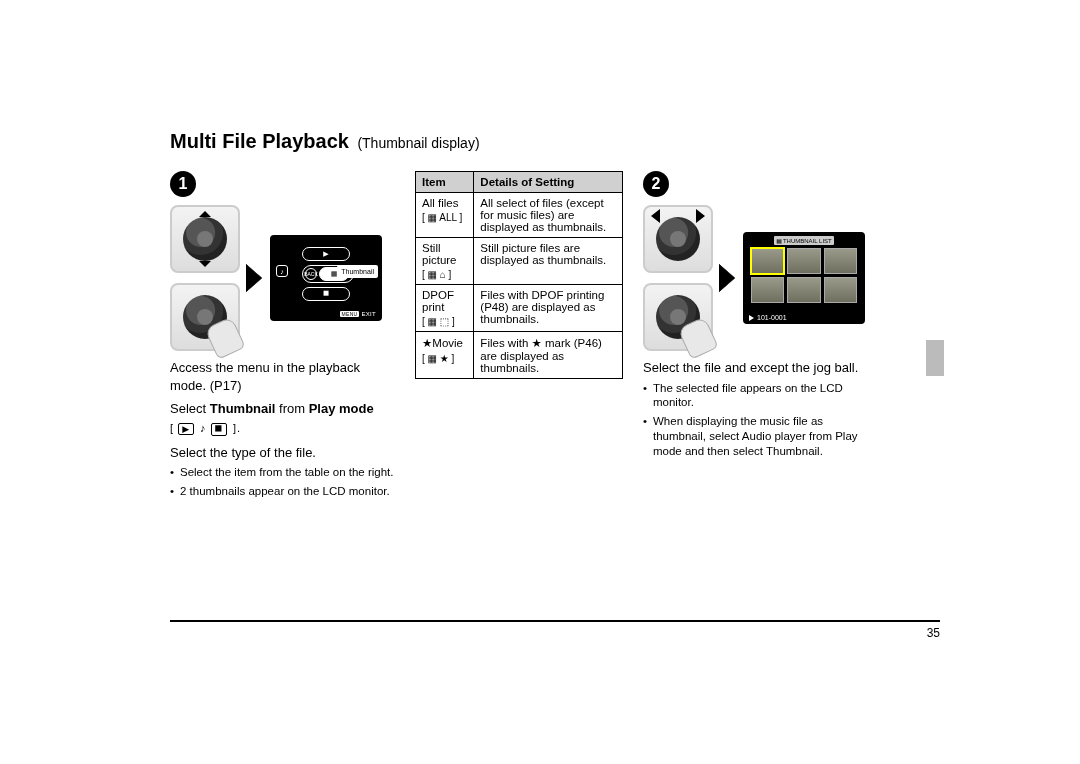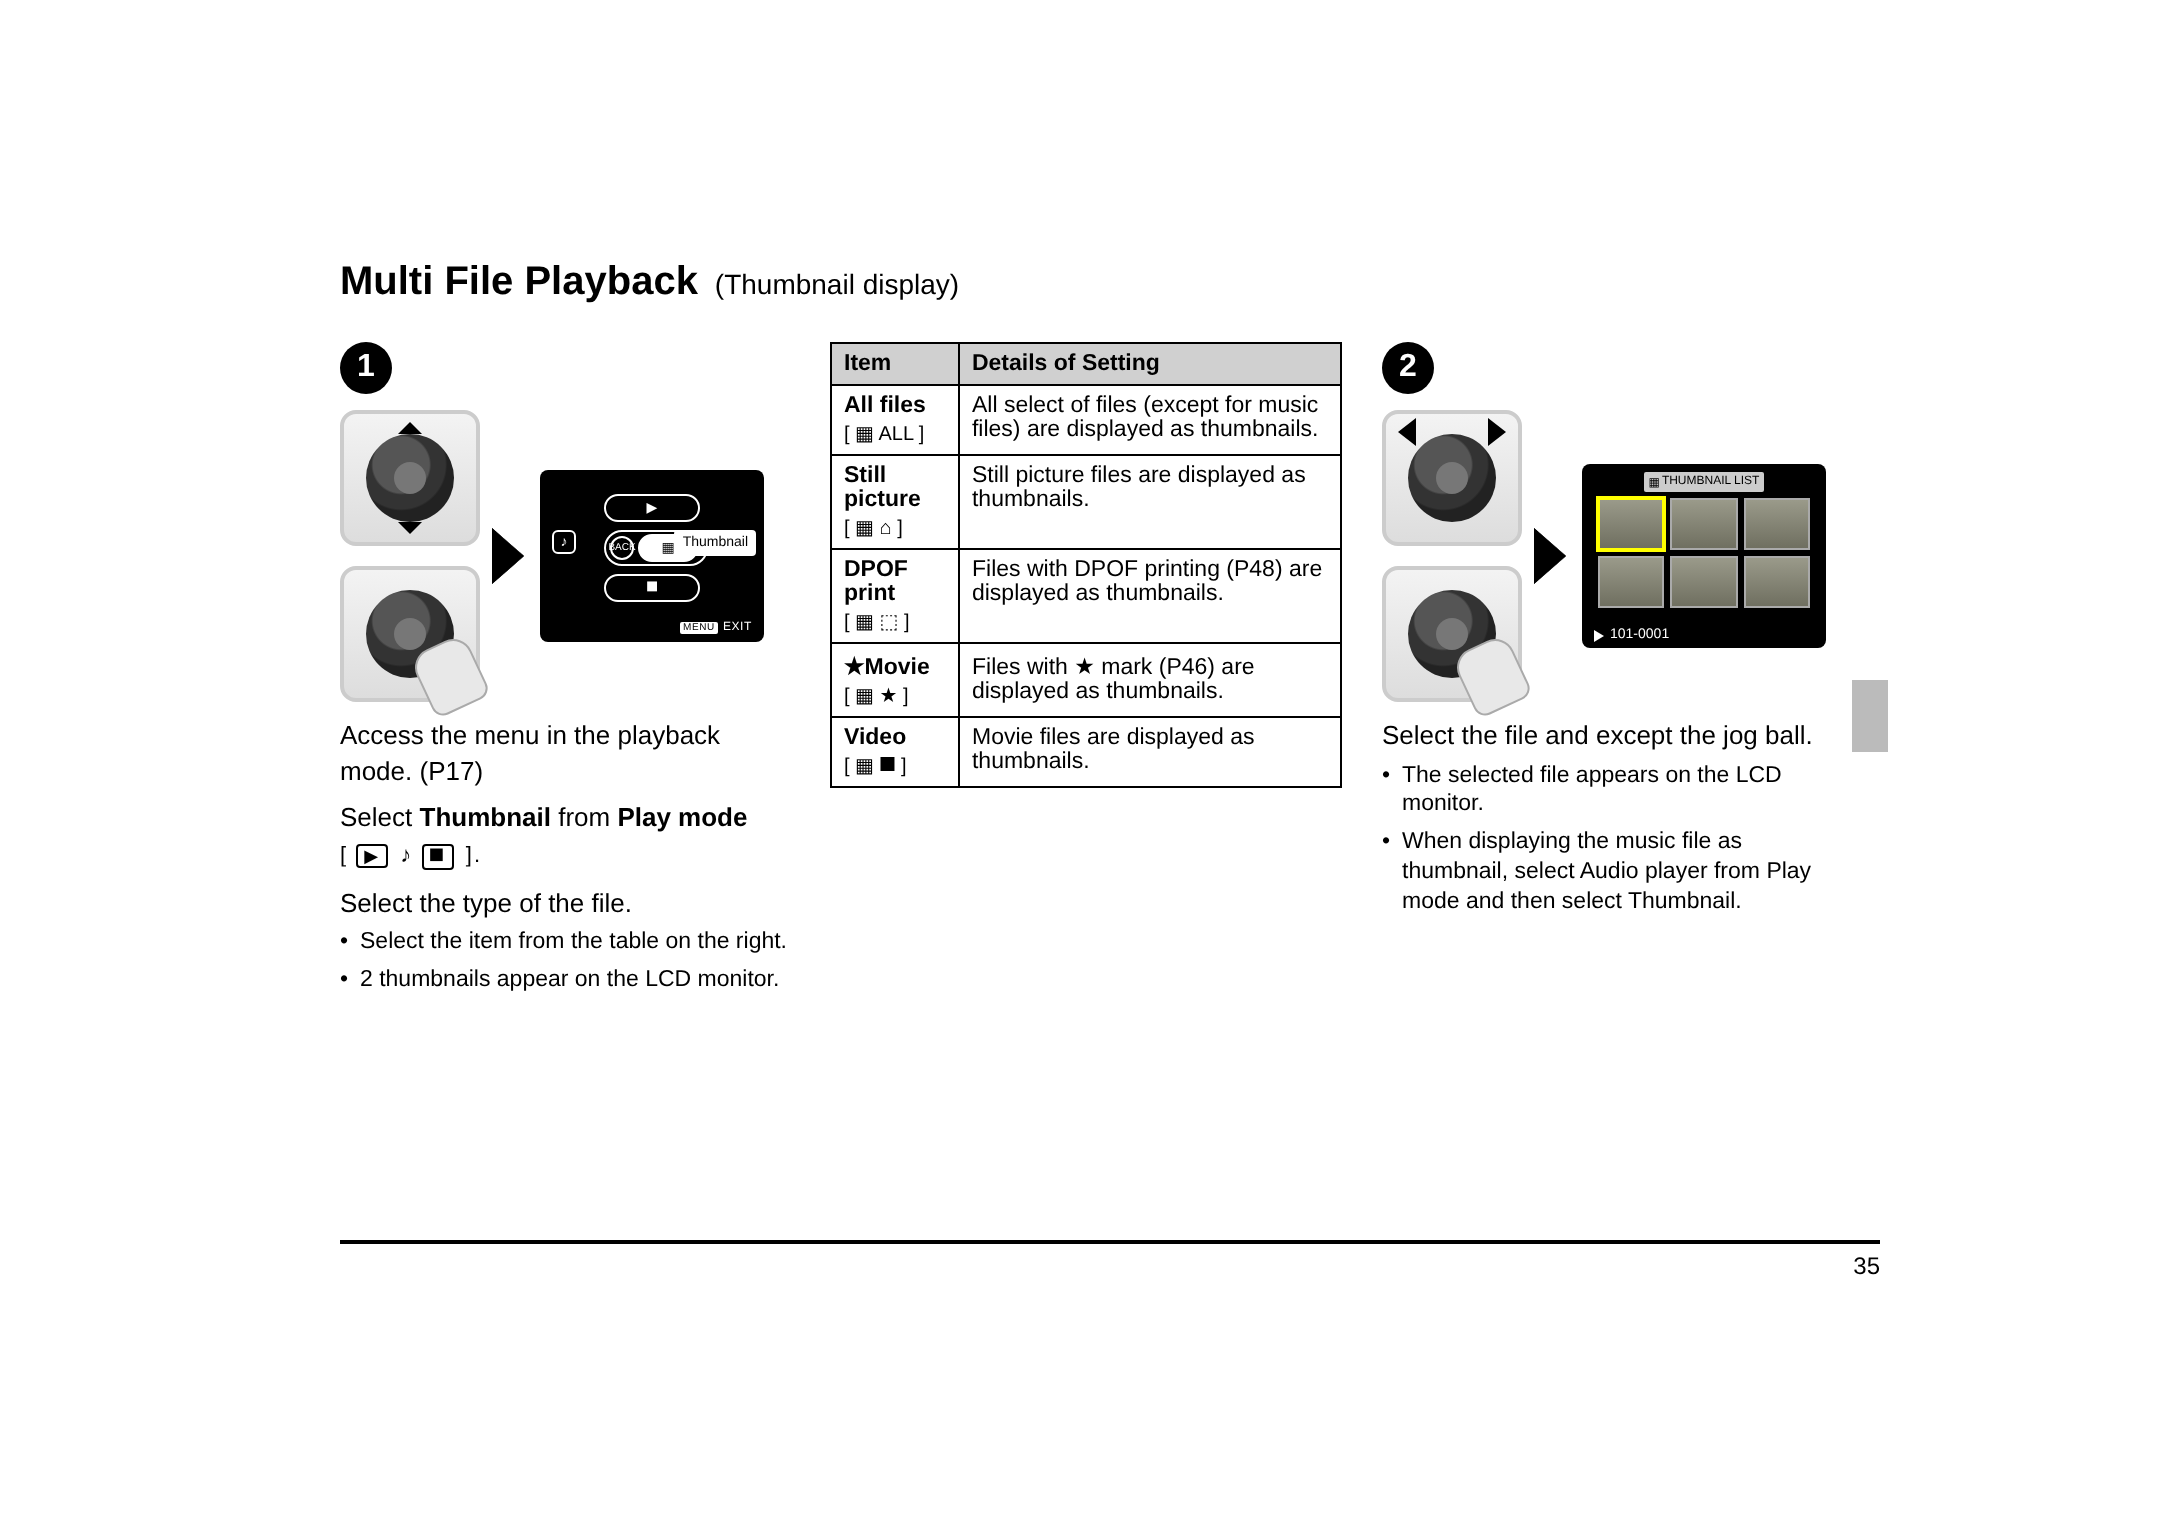--- a/index.html
+++ b/index.html
@@ -27,21 +27,21 @@
     font-size: 14px;
     display: inline;
     margin-left: 4px;
   }
   .columns {
     display: flex;
     gap: 20px;
     align-items: flex-start;
   }
   .col1 { width: 225px; }
-  .col2 { width: 256px; }
+  .col2 { width: 208px; }
   .col3 { width: 225px; }
 
   .step-badge {
     width: 26px;
     height: 26px;
     border-radius: 50%;
     background: #000;
     color: #fff;
     font-weight: bold;
     font-size: 16px;
@@ -170,21 +170,21 @@
   table.settings th, table.settings td {
     border: 1px solid #000;
     padding: 4px 6px;
     vertical-align: top;
     text-align: left;
   }
   table.settings th {
     background: #d0d0d0;
     font-weight: bold;
   }
-  .item-label{font-weight:bold; display:block; margin-bottom:2px;}
+  .item-label{font-weight:normal; display:block; margin-bottom:2px;}
   .item-icon{font-size:10px; white-space:nowrap;}
   .snow{font-family:inherit;}
   .star{font-family:inherit;}
   .grid-ic{letter-spacing:-1px;}
 
   .pagefoot{
     position:absolute; left:170px; width:770px; top:620px;
   }
   .rule{ border-top:2px solid #000; margin-bottom:4px;}
   .pagenum{ text-align:right; font-size:12px; }
@@ -270,24 +270,20 @@
             <td><span class="item-label">Still picture</span><span class="item-icon">[ ▦ ⌂ ]</span></td>
             <td>Still picture files are displayed as thumbnails.</td>
           </tr>
           <tr>
             <td><span class="item-label">DPOF print</span><span class="item-icon">[ ▦ ⬚ ]</span></td>
             <td>Files with DPOF printing (P48) are displayed as thumbnails.</td>
           </tr>
           <tr>
             <td><span class="item-label star">★Movie</span><span class="item-icon">[ ▦ ★ ]</span></td>
             <td><span>Files with </span><span class="star">★</span><span> mark (P46) are displayed as thumbnails.</span></td>
-          </tr>
-          <tr>
-            <td><span class="item-label">Video</span><span class="item-icon">[ ▦ ⯀ ]</span></td>
-            <td>Movie files are displayed as thumbnails.</td>
           </tr>
         </tbody>
       </table>
     </div>
 
     <div class="col3">
       <div class="step-badge">2</div>
 
       <div class="illus-row">
         <div class="jog-stack">

